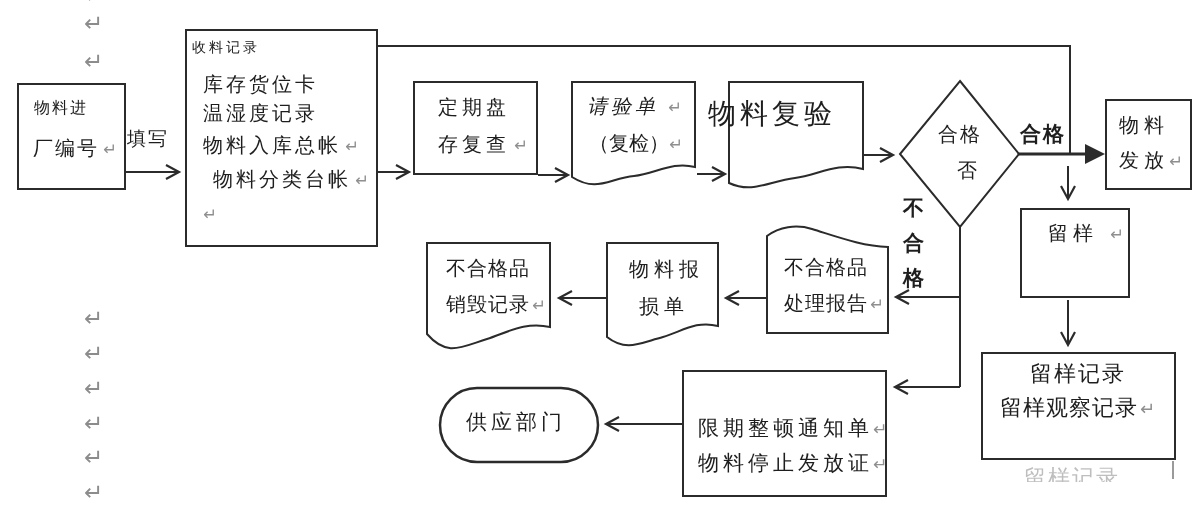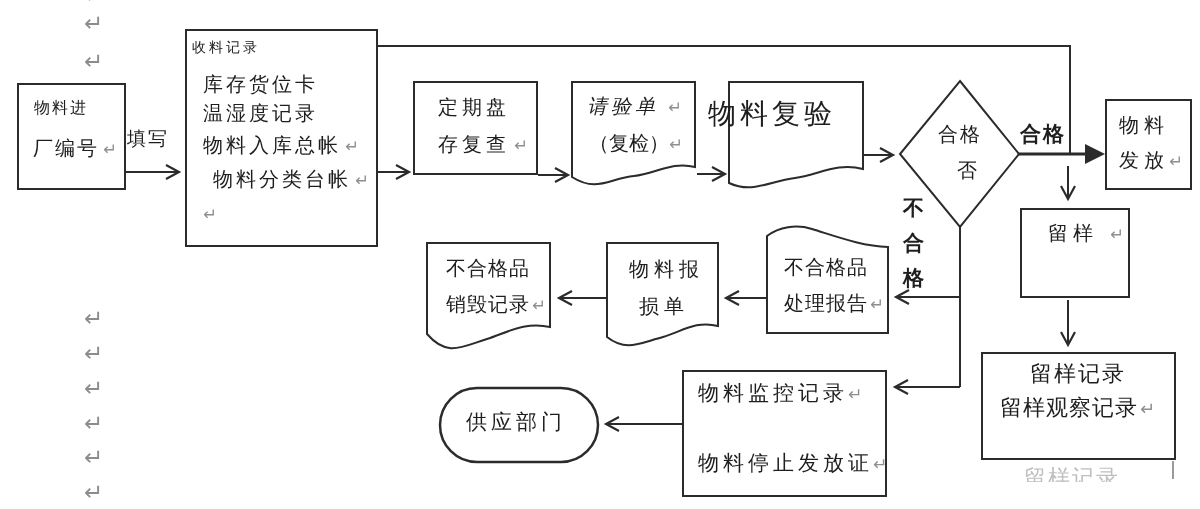--- a/index.html
+++ b/index.html
@@ -142,21 +142,21 @@
 
   <div class="t" style="left:784px;top:256px;font-size:20px;letter-spacing:1px;">不合格品</div>
   <div class="t" style="left:784px;top:292px;font-size:20px;letter-spacing:1px;"><span>处理报告</span><span class="rm" style="margin-left:2px;">↵</span></div>
 
   <div class="t" style="left:629px;top:258px;font-size:20px;letter-spacing:5px;text-align:right;">物料报</div>
   <div class="t" style="left:639px;top:295px;font-size:20px;letter-spacing:5px;">损单</div>
 
   <div class="t" style="left:446px;top:257px;font-size:20px;letter-spacing:1px;">不合格品</div>
   <div class="t" style="left:446px;top:293px;font-size:20px;letter-spacing:1px;"><span>销毁记录</span><span class="rm" style="margin-left:2px;">↵</span></div>
 
-  <div class="t" style="left:698px;top:382px;font-size:21px;letter-spacing:4px;"><span>物料监控记录</span><span class="rm" style="margin-left:0;">↵</span></div>
+  <div class="t" style="left:698px;top:417px;font-size:21px;letter-spacing:4px;"><span>限期整顿通知单</span><span class="rm" style="margin-left:0;">↵</span></div>
   <div class="t" style="left:698px;top:452px;font-size:21px;letter-spacing:4px;"><span>物料停止发放证</span><span class="rm" style="margin-left:0;">↵</span></div>
 
   <div class="t" style="left:466px;top:411px;font-size:21px;letter-spacing:4px;">供应部门</div>
 
   <div class="ghostwrap">
     <div class="ghost">留样记录</div>
   </div>
 
 </div>
 

